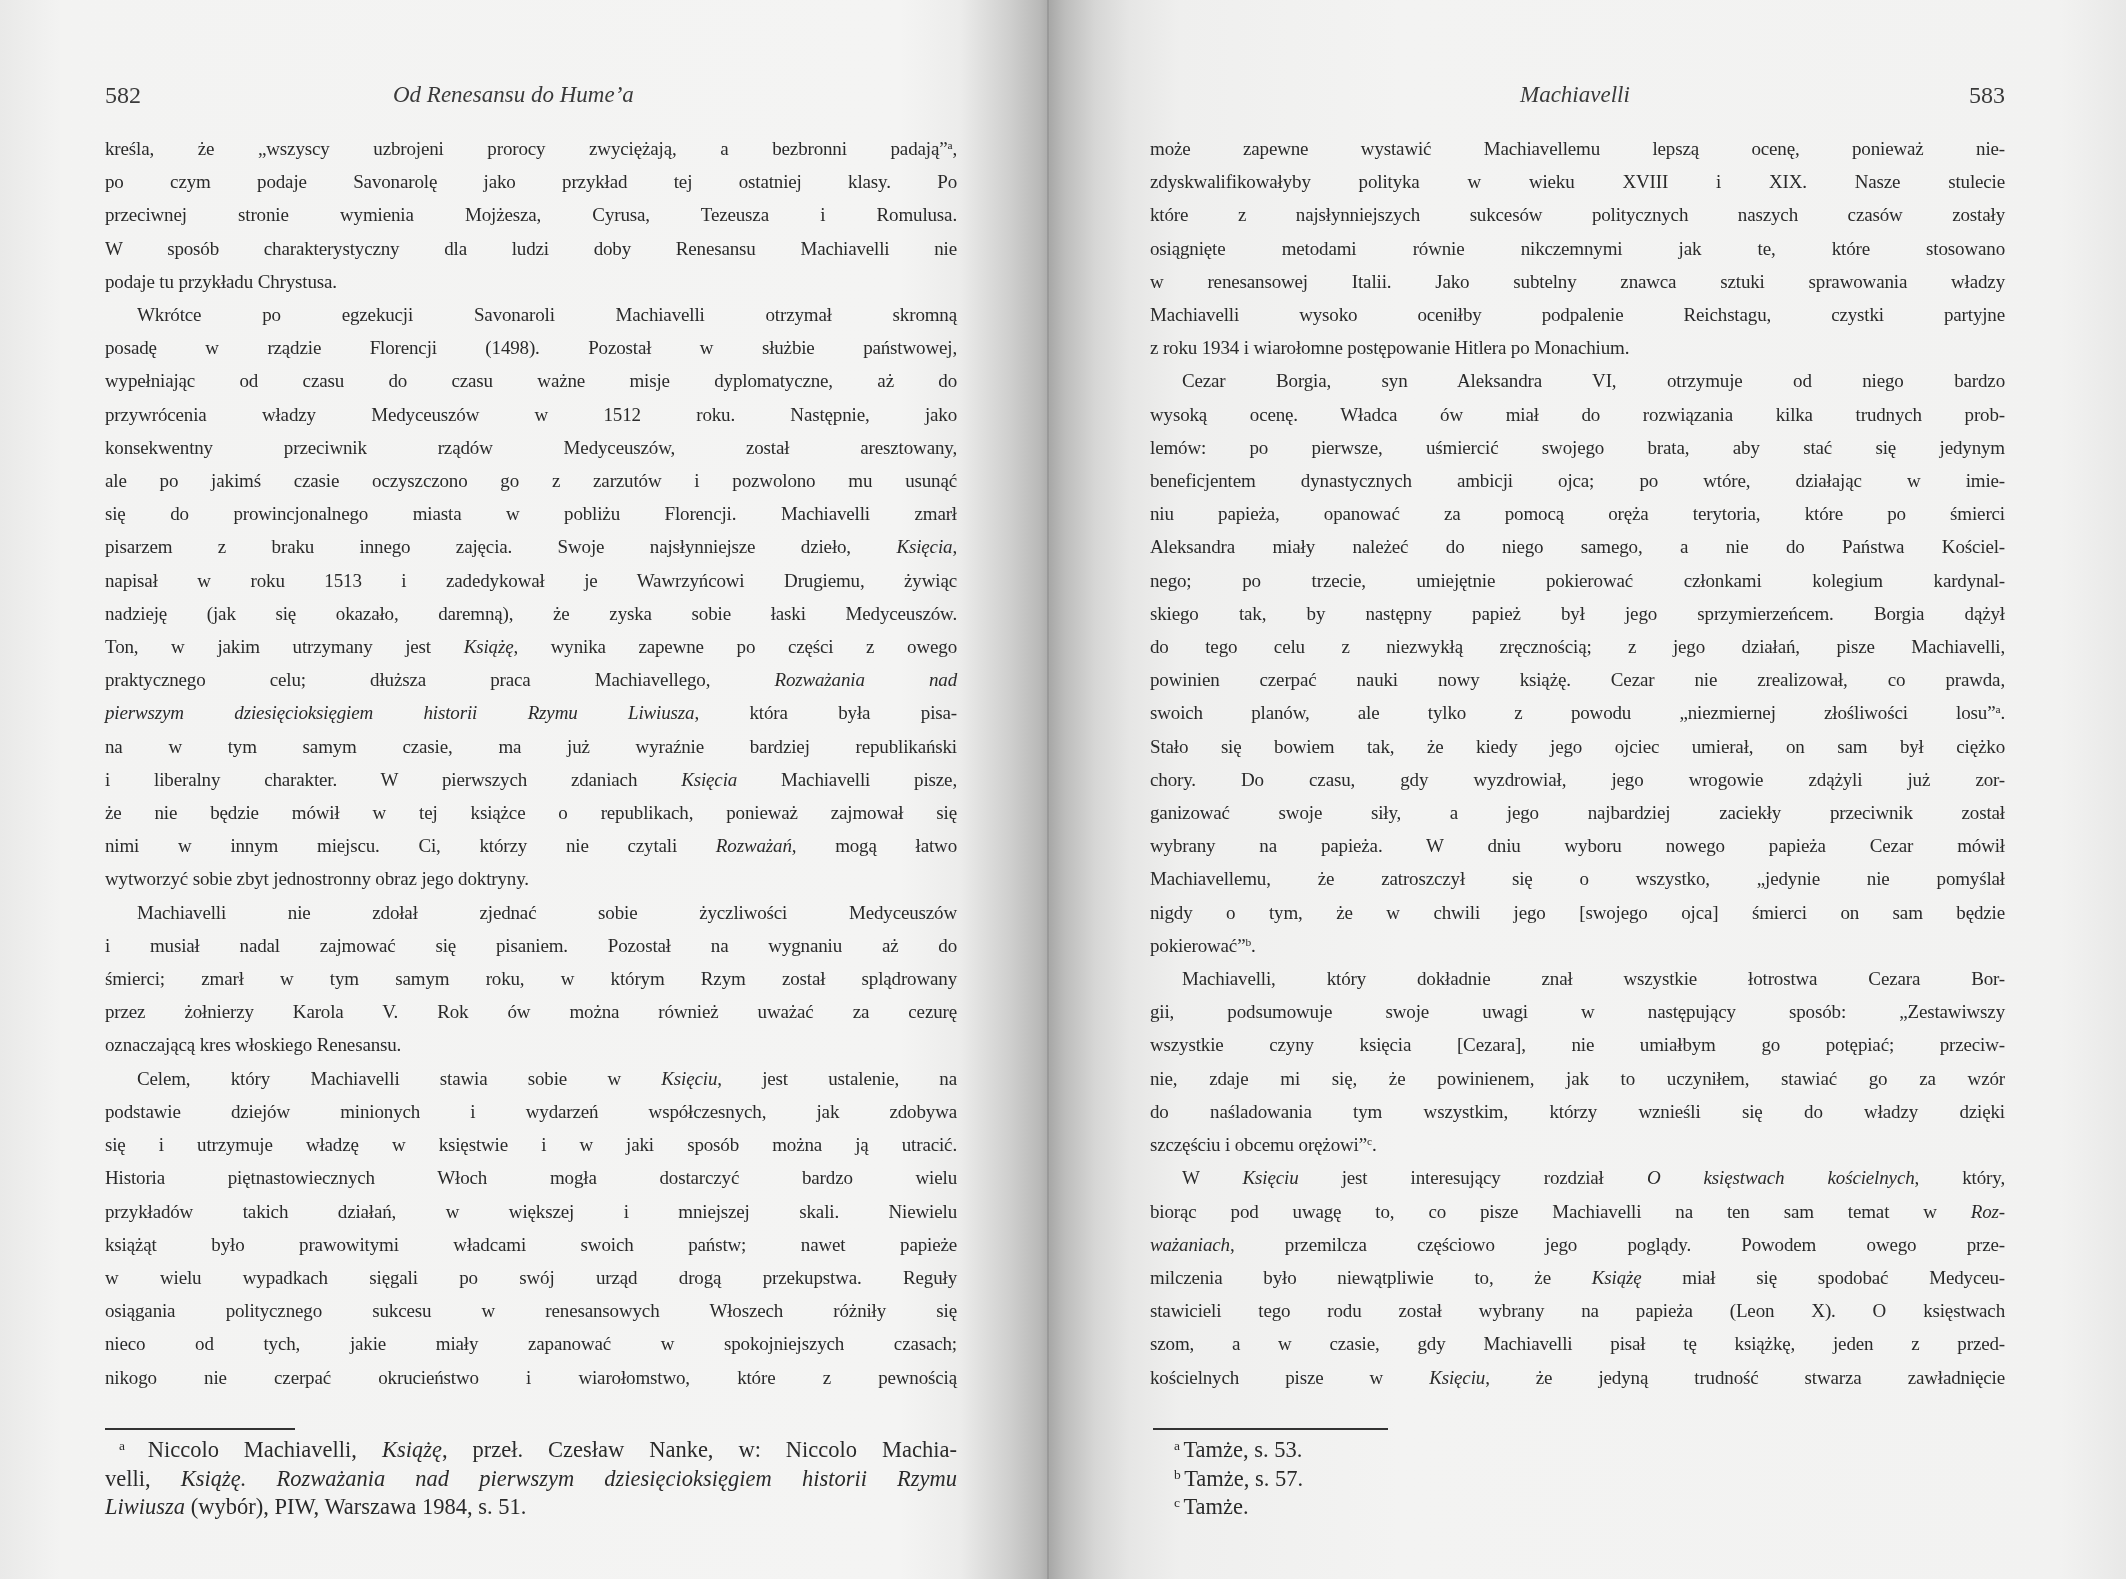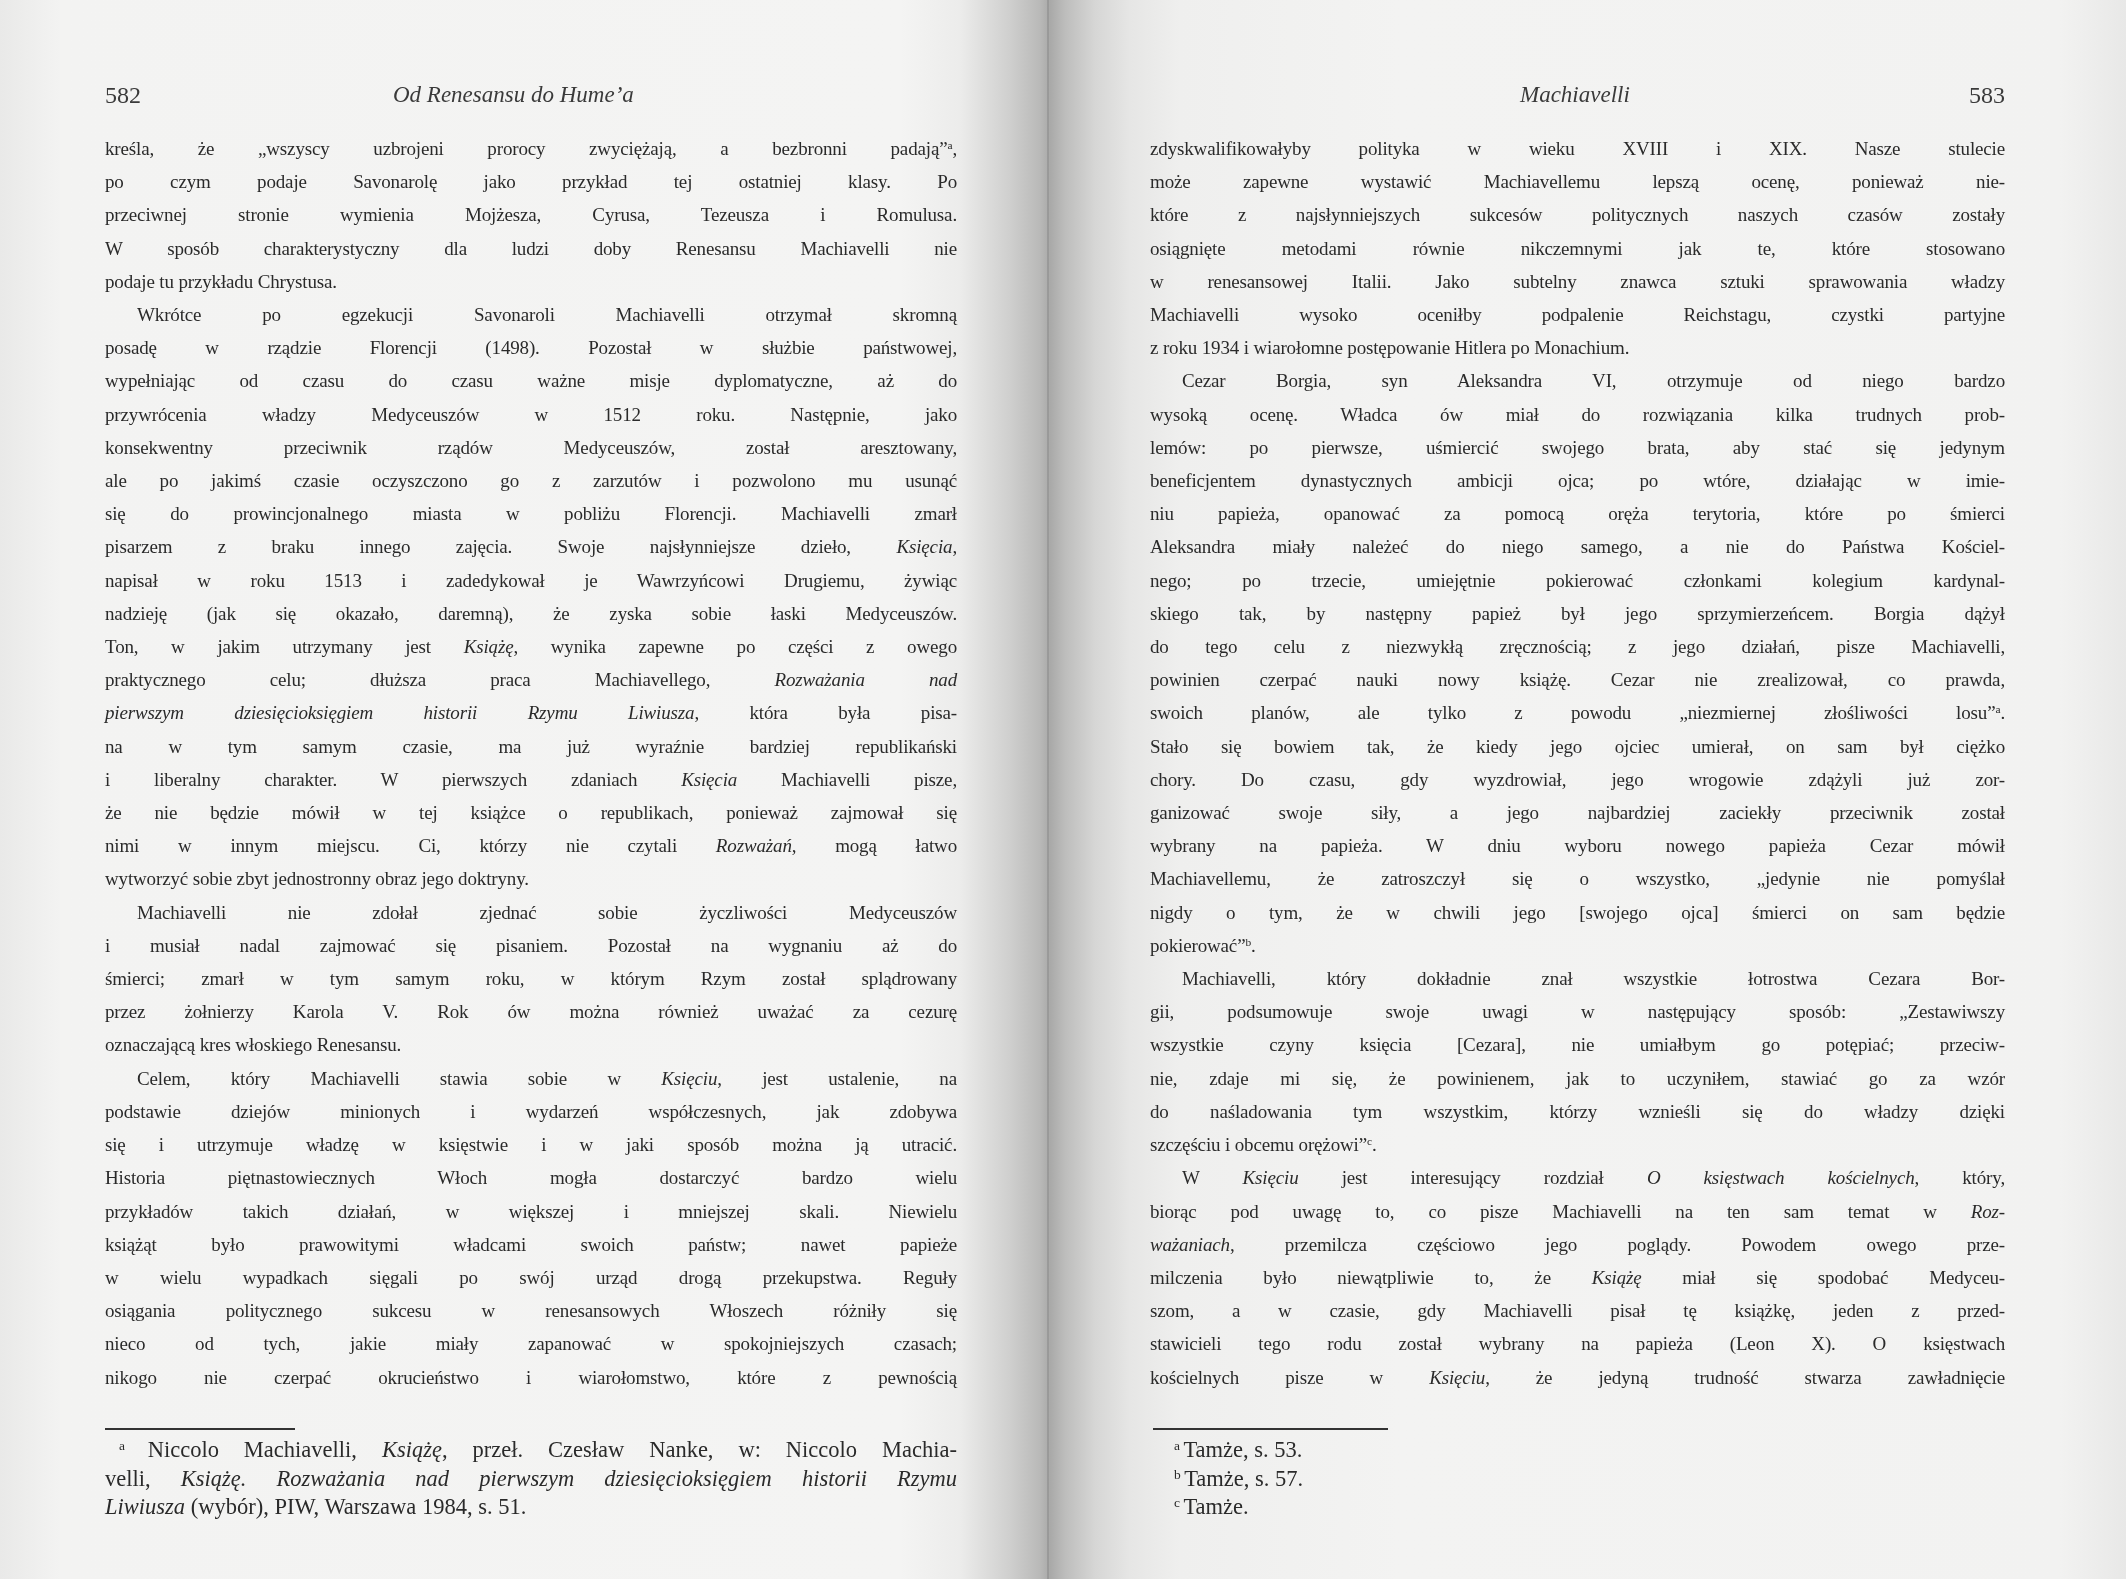--- a/index.html
+++ b/index.html
@@ -122,22 +122,22 @@
         </div>
     </div>
   </div>
 
   <div class="page right">
     <div class="running-head">
       <span class="title">Machiavelli</span>
       <span class="num">583</span>
     </div>
     <div class="text-block">
+        <span class="line"><span>może zapewne wystawić Machiavellemu lepszą ocenę, ponieważ nie-</span></span>
         <span class="line"><span>zdyskwalifikowałyby polityka w wieku XVIII i XIX. Nasze stulecie</span></span>
-        <span class="line"><span>może zapewne wystawić Machiavellemu lepszą ocenę, ponieważ nie-</span></span>
         <span class="line"><span>które z najsłynniejszych sukcesów politycznych naszych czasów zostały</span></span>
         <span class="line"><span>osiągnięte metodami równie nikczemnymi jak te, które stosowano</span></span>
         <span class="line"><span>w renesansowej Italii. Jako subtelny znawca sztuki sprawowania władzy</span></span>
         <span class="line"><span>Machiavelli wysoko oceniłby podpalenie Reichstagu, czystki partyjne</span></span>
         <span class="line last"><span>z roku 1934 i wiarołomne postępowanie Hitlera po Monachium.</span></span>
         <span class="line" style="text-indent: 32px;"><span>Cezar Borgia, syn Aleksandra VI, otrzymuje od niego bardzo</span></span>
         <span class="line"><span>wysoką ocenę. Władca ów miał do rozwiązania kilka trudnych prob-</span></span>
         <span class="line"><span>lemów: po pierwsze, uśmiercić swojego brata, aby stać się jedynym</span></span>
         <span class="line"><span>beneficjentem dynastycznych ambicji ojca; po wtóre, działając w imie-</span></span>
         <span class="line"><span>niu papieża, opanować za pomocą oręża terytoria, które po śmierci</span></span>
@@ -157,22 +157,22 @@
         <span class="line" style="text-indent: 32px;"><span>Machiavelli, który dokładnie znał wszystkie łotrostwa Cezara Bor-</span></span>
         <span class="line"><span>gii, podsumowuje swoje uwagi w następujący sposób: „Zestawiwszy</span></span>
         <span class="line"><span>wszystkie czyny księcia [Cezara], nie umiałbym go potępiać; przeciw-</span></span>
         <span class="line"><span>nie, zdaje mi się, że powinienem, jak to uczyniłem, stawiać go za wzór</span></span>
         <span class="line"><span>do naśladowania tym wszystkim, którzy wznieśli się do władzy dzięki</span></span>
         <span class="line last"><span>szczęściu i obcemu orężowi”</span><sup>c</sup><span>.</span></span>
         <span class="line" style="text-indent: 32px;"><span>W </span><span class="i">Księciu</span><span> jest interesujący rozdział </span><span class="i">O księstwach kościelnych</span><span>, który,</span></span>
         <span class="line"><span>biorąc pod uwagę to, co pisze Machiavelli na ten sam temat w </span><span class="i">Roz-</span></span>
         <span class="line"><span class="i">ważaniach</span><span>, przemilcza częściowo jego poglądy. Powodem owego prze-</span></span>
         <span class="line"><span>milczenia było niewątpliwie to, że </span><span class="i">Książę</span><span> miał się spodobać Medyceu-</span></span>
+        <span class="line"><span>stawicieli tego rodu został wybrany na papieża (Leon X). O księstwach</span></span>
         <span class="line"><span>szom, a w czasie, gdy Machiavelli pisał tę książkę, jeden z przed-</span></span>
-        <span class="line"><span>stawicieli tego rodu został wybrany na papieża (Leon X). O księstwach</span></span>
         <span class="line"><span>kościelnych pisze w </span><span class="i">Księciu</span><span>, że jedyną trudność stwarza zawładnięcie</span></span>
       </div>
     <div class="footnotes">
       <div class="rule"></div>
       <div>
           <div class="fn">
             <span class="line last first"><sup>a </sup><span>Tamże, s. 53.</span></span>
           </div>
           <div class="fn">
             <span class="line last first"><sup>b </sup><span>Tamże, s. 57.</span></span>

